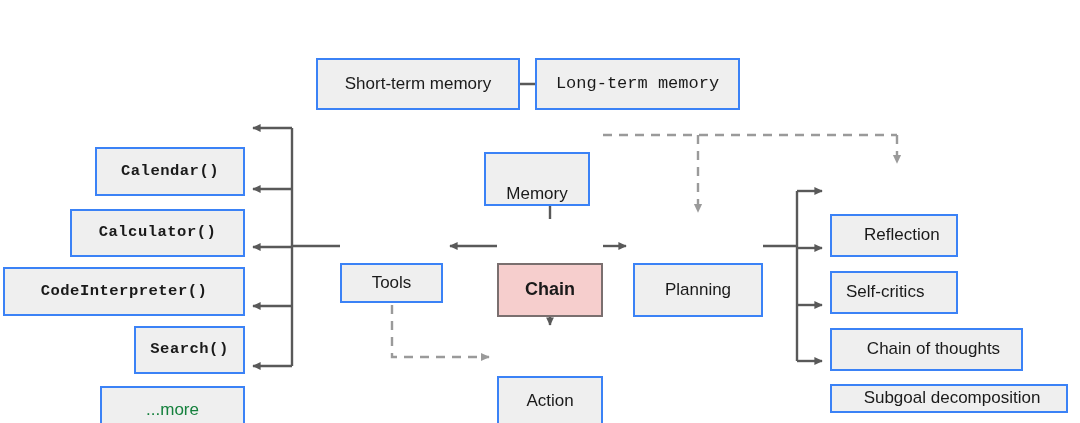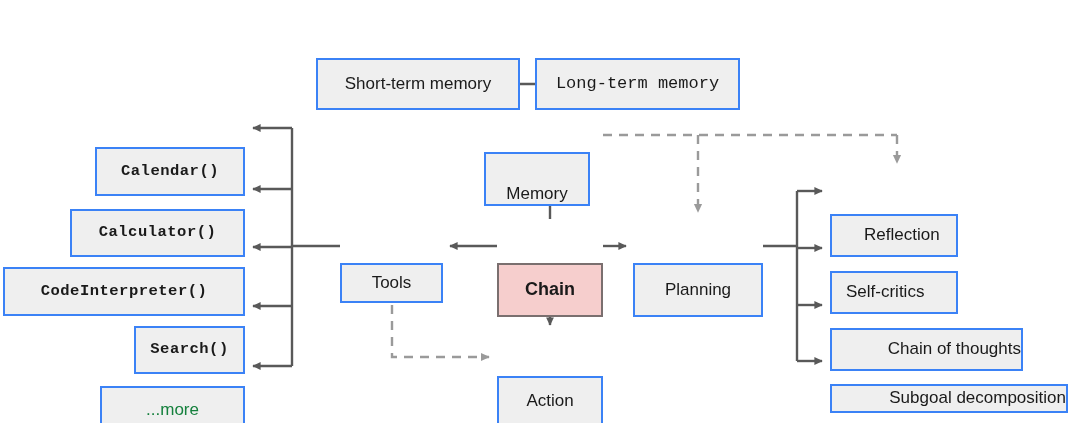--- a/index.html
+++ b/index.html
@@ -108,20 +108,20 @@
   <div class="node muted" style="left:100px;top:342px;width:145px;height:48px;">
     <span>...more</span>
   </div>
 
   <div class="node" style="left:830px;top:170px;width:128px;height:43px;padding-left:32px;justify-content:flex-start;">
     <span>Reflection</span>
   </div>
   <div class="node" style="left:830px;top:227px;width:128px;height:43px;padding-left:14px;justify-content:flex-start;">
     <span>Self-critics</span>
   </div>
-  <div class="node" style="left:830px;top:284px;width:193px;height:43px;padding-left:14px;justify-content:flex-end;">
+  <div class="node" style="left:830px;top:284px;width:193px;height:43px;padding-left:14px;justify-content:center;">
     <span>Chain of thoughts</span>
   </div>
-  <div class="node" style="left:830px;top:340px;width:238px;height:29px;padding-left:6px;justify-content:flex-end;">
+  <div class="node" style="left:830px;top:340px;width:238px;height:29px;padding-left:6px;justify-content:center;">
     <span>Subgoal decomposition</span>
   </div>
 
 </div>
 
 </body></html>

